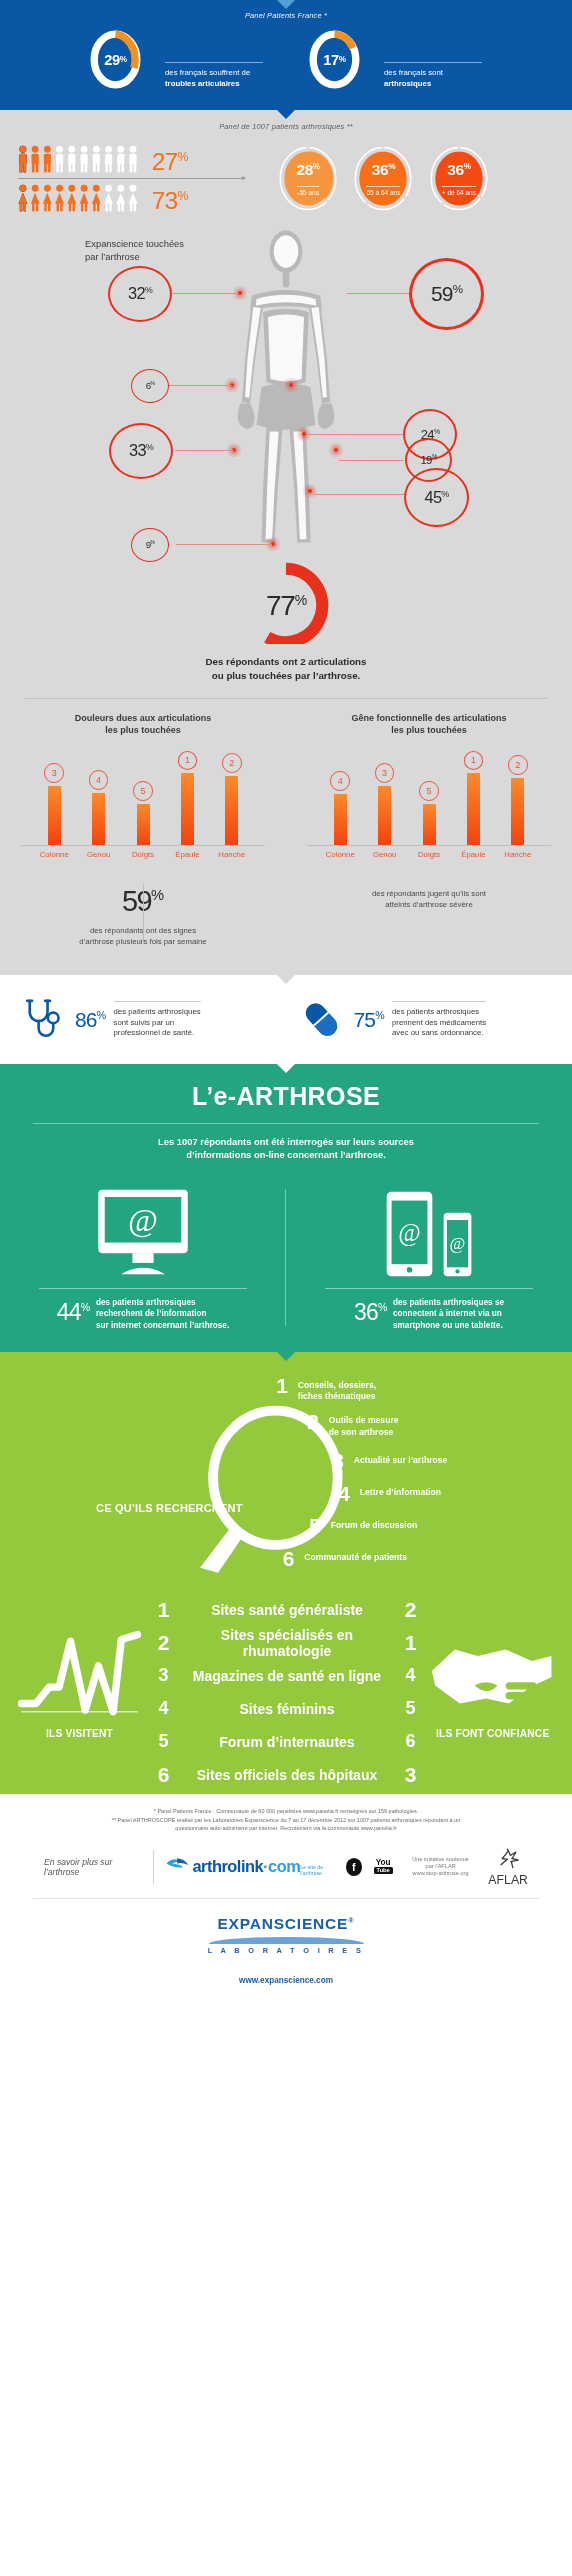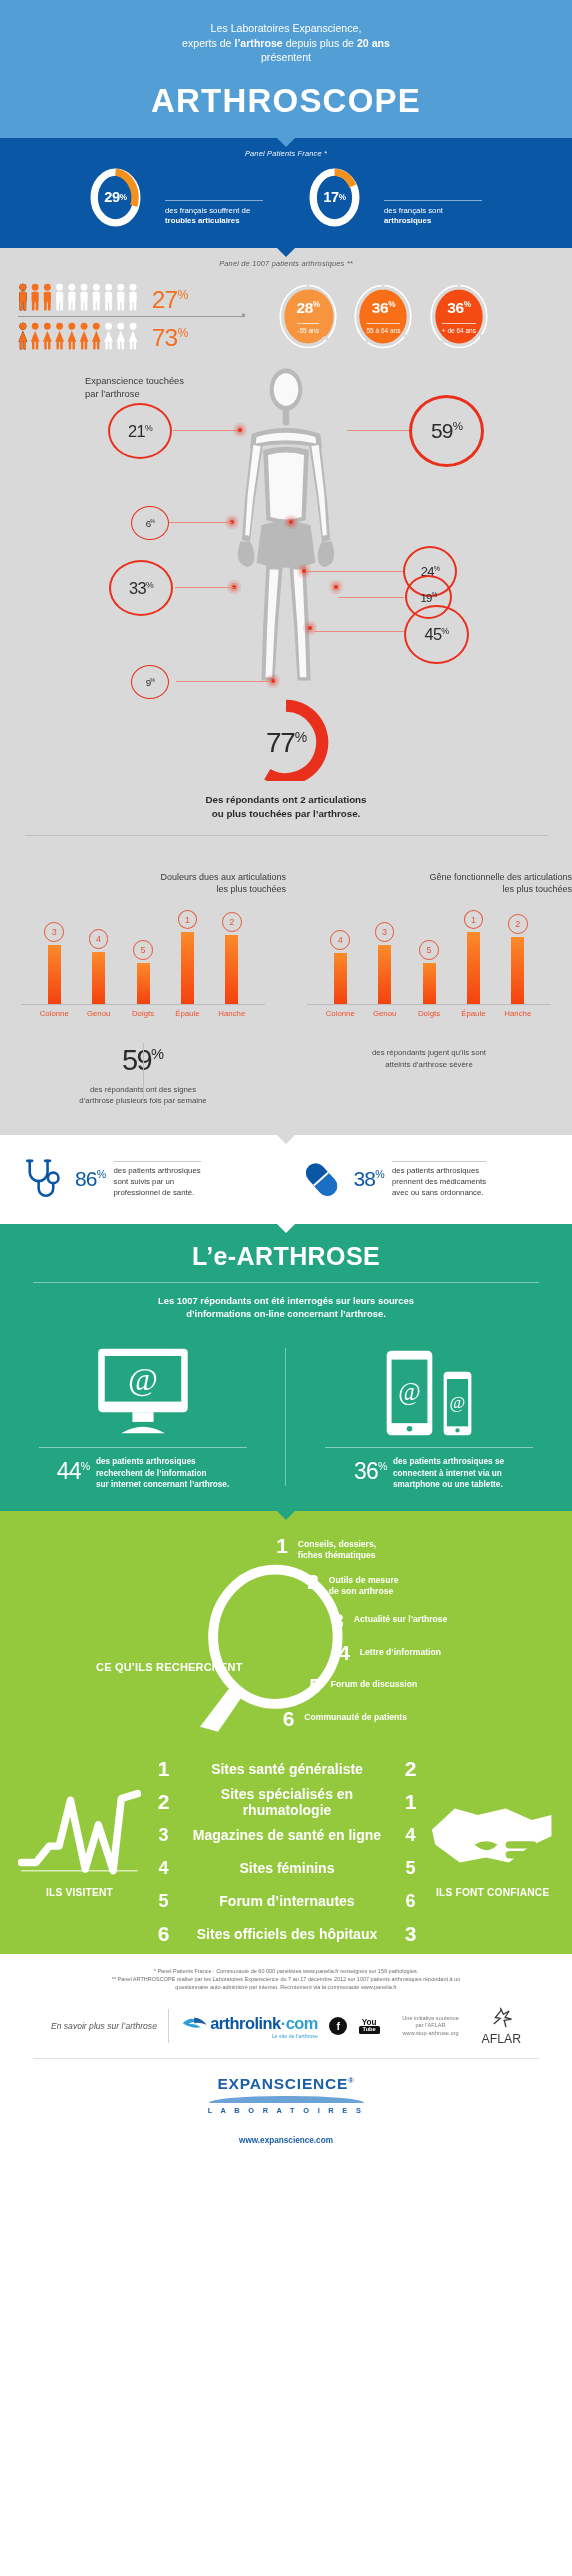--- a/index.html
+++ b/index.html
@@ -92,21 +92,21 @@
   .big77 { position:relative; width:106px; margin: 0 auto 0 auto; text-align:center; }
   .big77 .num { position:absolute; left:0; right:0; top:28px; font-size:28px; font-weight:400; color:#2b2b2b; letter-spacing:-1.2px;}
   .big77 .num sup { font-size:14px; vertical-align:super; }
   .cap77 { text-align:center; font-size:9.8px; font-weight:700; line-height:14px; color:#2b2b2b; margin-top:8.2px; }
 
   .hr-grey { height:0.8px; background:#c0c0c0; margin:14.7px 24.5px 0 24.5px; }
 
   
   .charts { display:flex; padding: 13px 0 0 0; }
   .chart { width:50%; position:relative; }
-  .chart h4 { text-align:right; font-size:9px; font-weight:400; line-height:12.3px; color:#3a3a3a;margin-top:22px; }
+  .chart h4 { text-align:center; font-size:9px; font-weight:700; line-height:12.3px; color:#3a3a3a; }
   .bars { display:flex; justify-content:center; align-items:flex-end; gap:11.4px; height:94px; margin-top:14.7px; }
   .bar-col { width:33px; display:flex; flex-direction:column; align-items:center; justify-content:flex-end; height:94px; position:relative; }
   .rank { width:19.6px; height:19.6px; border:1.1px solid #e8553a; border-radius:50%; color:#e8553a;
           font-size:9px; display:flex; align-items:center; justify-content:center; margin-bottom:3.3px; background:#d9d9d9; }
   .bar { width:13px; background:linear-gradient(180deg,#fb8b2a 0%, #f4420f 100%); }
   .axis { height:0.8px; background:#bdbdbd; margin:0 21px; }
   .bar-labels { display:flex; justify-content:center; gap:11.4px; margin-top:4.1px; }
   .bar-labels div { width:33px; text-align:center; font-size:7.8px; color:#f1502a; }
 
   .stats2 { display:flex; margin-top:21px; }
@@ -168,21 +168,21 @@
   .mid-row .nm { flex:1; text-align:center; font-size:14px; font-weight:700; }
   .mid-row .rn { width:39px; text-align:center; font-size:18px; font-weight:700; }
   .mid-row.big .ln, .mid-row.big .rn { font-size:21px; }
 
   
   .foot { background:#fff; padding: 13px 0 0 0; }
   .fn { text-align:center; font-size:5.5px; line-height:8.2px; color:#6d6d6d; padding:0 49px; }
   .flogos { display:flex; align-items:center; justify-content:center; gap:11.4px; margin-top:14.7px; padding:0 44px; }
   .flogos .ensavoir { font-size:8.6px; font-style:italic; color:#555; }
   .vsep { width:0.8px; height:34px; background:#d2d2d2; }
-  .arthrolink { display:flex; flex-direction:column; align-items:flex-start; }
+  .arthrolink { display:flex; align-items:flex-start; }
   .arthrolink .t1 { font-size:16.4px; font-weight:800; color:#0a57a5; letter-spacing:-0.5px; }
   .arthrolink .t1 .blu { color:#2e9fd6; }
   .arthrolink .t2 { font-size:5.3px; color:#2e9fd6; align-self:flex-end; }
   .soc { width:18px;height:18px;border-radius:50%;background:#111;color:#fff;display:flex;align-items:center;justify-content:center;font-size:10.6px;font-weight:800;}
   .yt { width:21px; text-align:center; }
   .yt .a { font-size:8.2px; font-weight:800; color:#111; line-height:7.4px; }
   .yt .b { font-size:5.7px; font-weight:800; color:#fff; background:#111; line-height:7.4px; border-radius:1.6px; }
   .aflar-txt { font-size:5.6px; line-height:7.4px; color:#7a7a7a; text-align:center; width:79px; }
   .aflar-logo { font-size:12.3px; color:#3a3a3a; letter-spacing:0px; }
   .hr-foot { height:0.8px; background:#e2e2e2; margin:11.4px 33px 0 33px; }
@@ -192,30 +192,20 @@
   .expan .swoosh { width:155px; height:7.4px; margin:3.3px auto 2.5px auto; background:#6ba3d6;
                    border-radius:50% 50% 0 0 / 100% 100% 0 0; }
   .expan .e2 { font-size:7.4px; font-weight:700; color:#1a5fa8; letter-spacing:3.3px; }
   .expan .e3 { font-size:8.2px; font-weight:700; color:#1a5fa8; margin-top:21px; }
 </style>
 </head>
 <body>
 
 <div class="page">
 
-  <div class="hdr">
-    <div class="hdr-sub">
-      <div>Les Laboratoires Expanscience,</div>
-      <div>
-        <span>experts de </span><b>l’arthrose</b><span> depuis plus de </span><b>20 ans</b>
-      </div>
-      <div>présentent</div>
-    </div>
-    <div class="hdr-title">ARTHROSCOPE</div>
-  </div>
 
   <div class="blue">
     <div class="notch-top"></div>
     <div class="panel-label">Panel Patients France *</div>
 
     <div class="donut-row">
       <div class="donut-item">
         <div class="donut">
           <svg width="51" height="59" viewBox="0 0 62 72">
             <ellipse cx="31" cy="36" rx="26" ry="31" fill="none" stroke="#ffffff" stroke-width="9"></ellipse>
@@ -390,21 +380,21 @@
       <div class="leader" style="left:173px;top:74px;width:65px;"></div>
       <div class="leader" style="left:168px;top:166px;width:64px;"></div>
       <div class="leader" style="left:175px;top:231px;width:59px;"></div>
       <div class="leader" style="left:347px;top:74px;width:64px;"></div>
       <div class="leader" style="left:307px;top:215px;width:98px;"></div>
       <div class="leader" style="left:339px;top:241px;width:65px;"></div>
       <div class="leader" style="left:314px;top:275px;width:92px;"></div>
       <div class="leader" style="left:176px;top:325px;width:96px;"></div>
 
       <div class="bubble" style="left:108px;top:47px;width:64px;height:56px;font-size:16.4px;">
-        <span class="v"><span>21</span><sup>%</sup></span>
+        <span class="v"><span>32</span><sup>%</sup></span>
       </div>
       <div class="bubble" style="left:131px;top:150px;width:38px;height:34px;font-size:9.8px;border-width:1.6px;">
         <span class="v"><span>6</span><sup>%</sup></span>
       </div>
       <div class="bubble" style="left:109px;top:204px;width:64px;height:56px;font-size:16.4px;">
         <span class="v"><span>33</span><sup>%</sup></span>
       </div>
       <div class="bubble" style="left:409px;top:39px;width:75px;height:72px;font-size:21px;border-width:3.3px;">
         <span class="v"><span>59</span><sup>%</sup></span>
       </div>
@@ -553,21 +543,21 @@
       </div>
 
       <div class="med">
         <svg width="47" height="47" viewBox="0 0 58 58">
           <g transform="rotate(-42 29 29)">
             <rect x="17" y="6" width="24" height="46" rx="12" fill="#0a57a5"></rect>
             <path d="M17 29 h24 v11 a12 12 0 0 1 -12 12 a12 12 0 0 1 -12 -12 z" fill="#1a6fc4"></path>
             <rect x="17" y="27" width="24" height="2.5" fill="#ffffff"></rect>
           </g>
         </svg>
-        <div class="pc"><span>38</span><sup>%</sup></div>
+        <div class="pc"><span>75</span><sup>%</sup></div>
         <div class="tx">
           <div>des patients arthrosiques</div>
           <div>prennent des médicaments</div>
           <div>avec ou sans ordonnance.</div>
         </div>
       </div>
     </div>
     <div class="notch-bottom-white"></div>
   </div>
 

